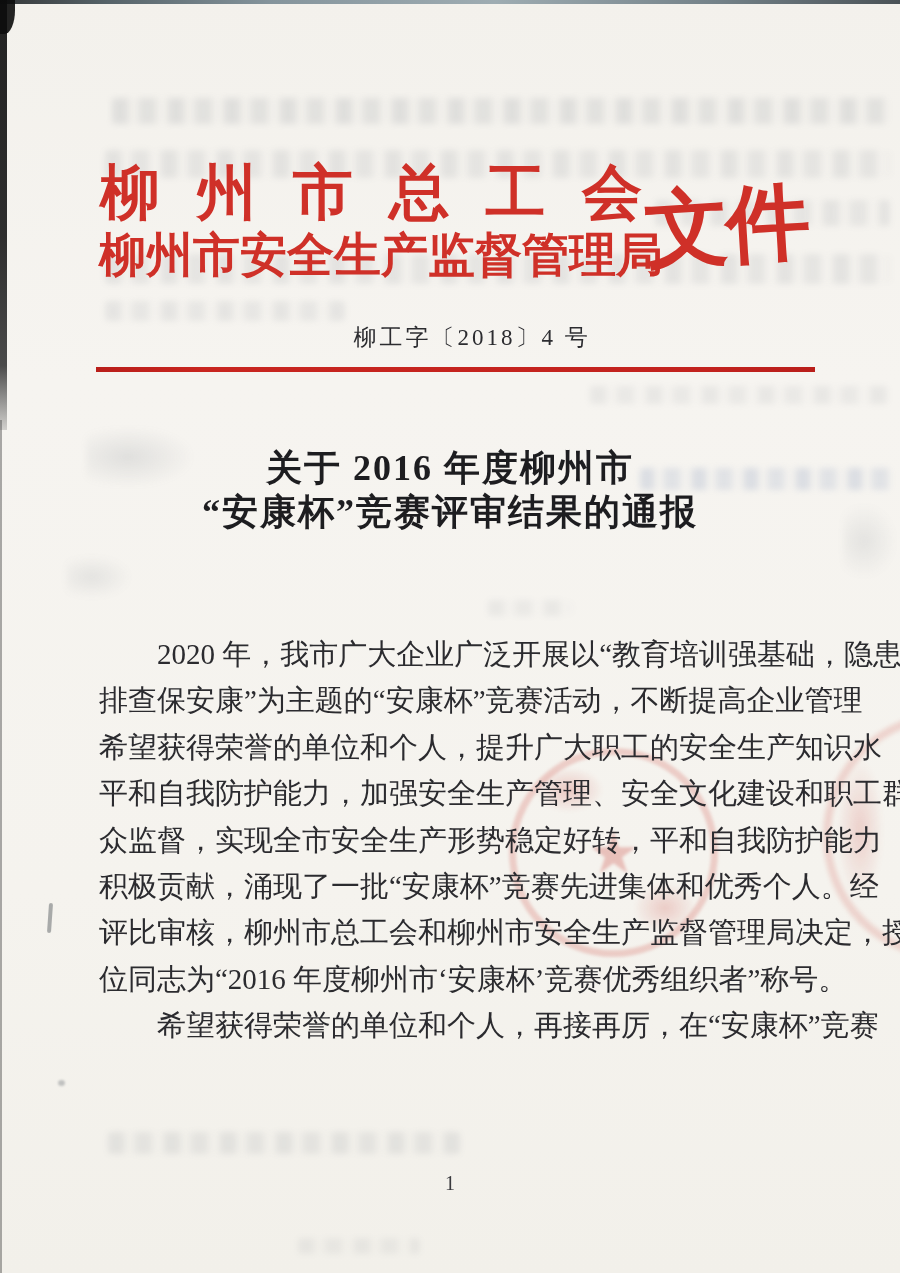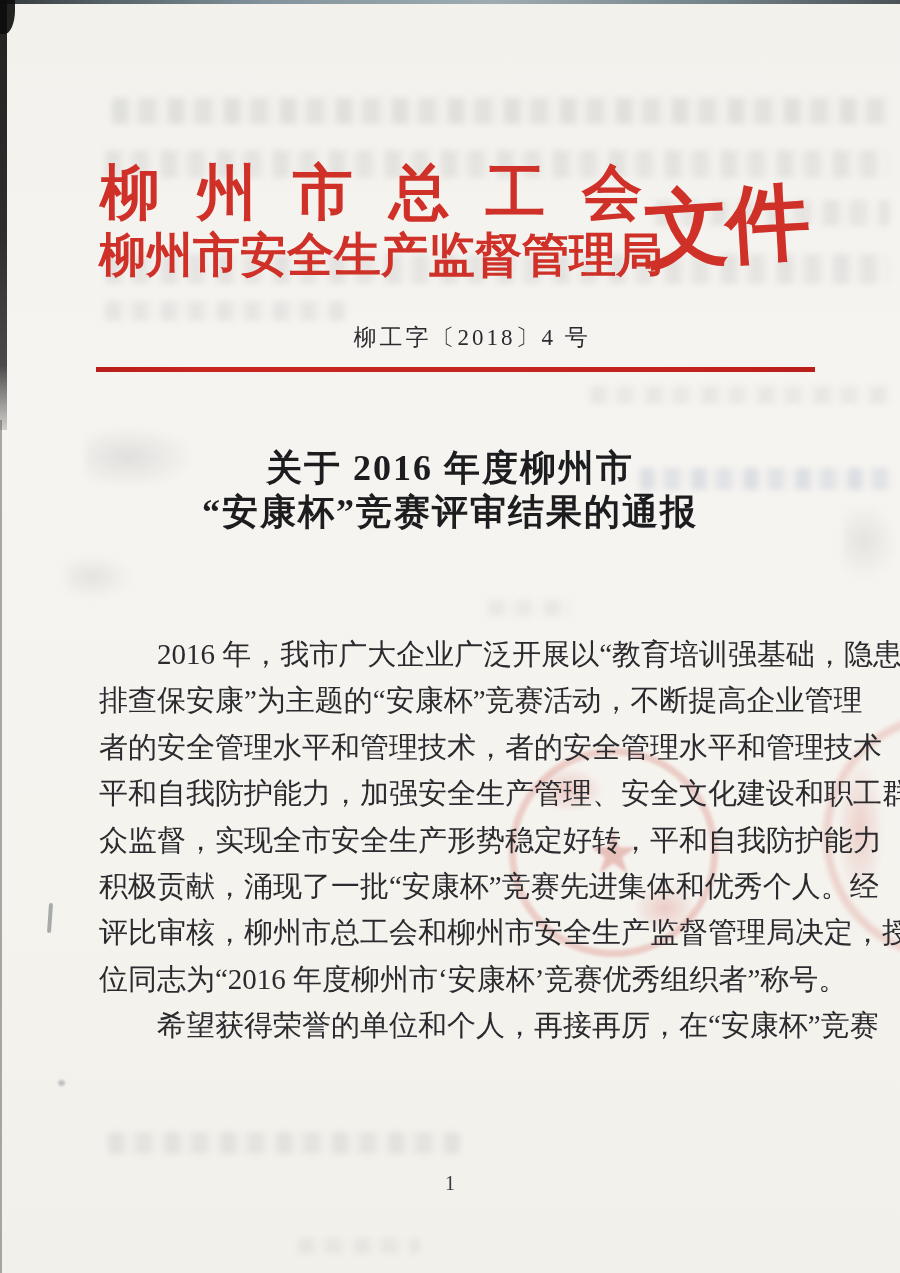--- a/index.html
+++ b/index.html
@@ -141,23 +141,23 @@
       <span>局</span>
     </div>
   <div class="doc-type">文件</div>
   <div class="doc-number">柳工字〔2018〕4 号</div>
   <div class="red-rule"></div>
 
   <div class="title-line title-1">关于 2016 年度柳州市</div>
   <div class="title-line title-2">“安康杯”竞赛评审结果的通报</div>
 
   <div class="body-text">
-      <div class="bline indent">2016 年，我市广大企业广泛开展以“教育培训强基础，隐患</div>
+      <div class="bline indent">2020 年，我市广大企业广泛开展以“教育培训强基础，隐患</div>
       <div class="bline">排查保安康”为主题的“安康杯”竞赛活动，不断提高企业管理</div>
-      <div class="bline">者的安全管理水平和管理技术，者的安全管理水平和管理技术</div>
+      <div class="bline">希望获得荣誉的单位和个人，提升广大职工的安全生产知识水</div>
       <div class="bline">平和自我防护能力，加强安全生产管理、安全文化建设和职工群</div>
       <div class="bline">众监督，实现全市安全生产形势稳定好转，平和自我防护能力</div>
       <div class="bline">积极贡献，涌现了一批“安康杯”竞赛先进集体和优秀个人。经</div>
       <div class="bline">评比审核，柳州市总工会和柳州市安全生产监督管理局决定，授</div>
       <div class="bline">位同志为“2016 年度柳州市‘安康杯’竞赛优秀组织者”称号。</div>
       <div class="bline indent">希望获得荣誉的单位和个人，再接再厉，在“安康杯”竞赛</div>
     </div>
 
   <div class="page-number">1</div>
 

